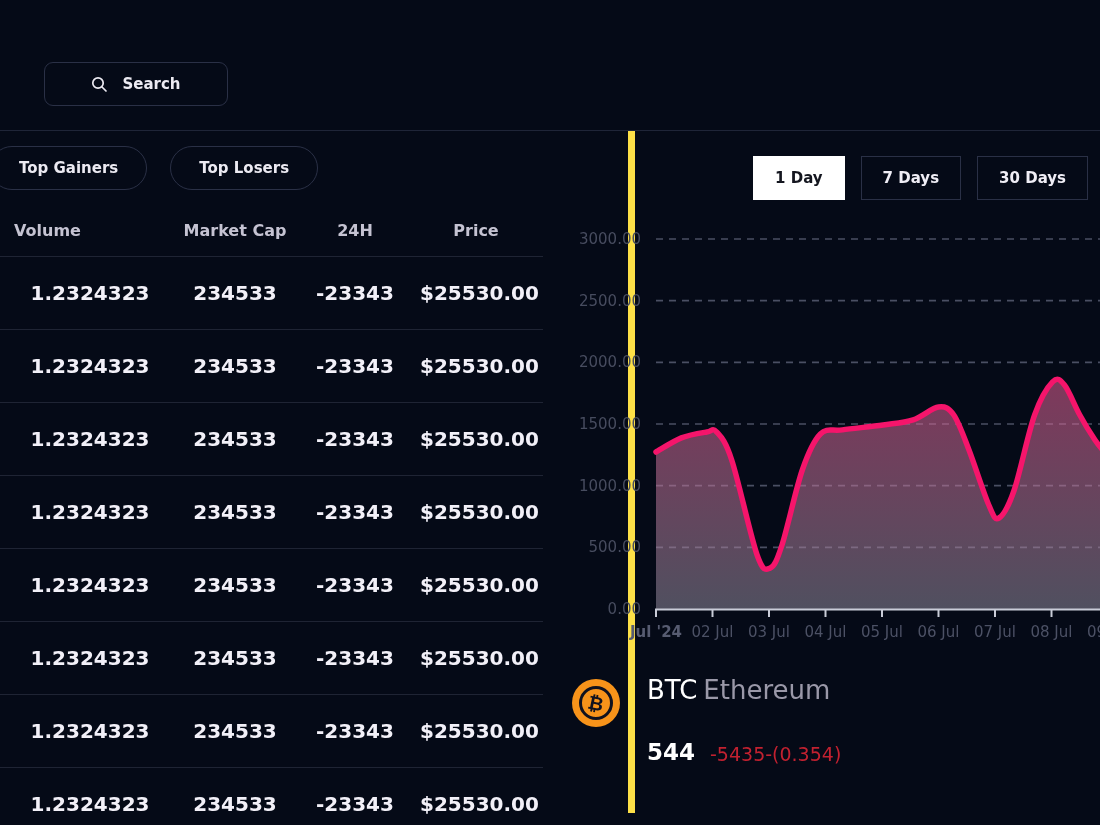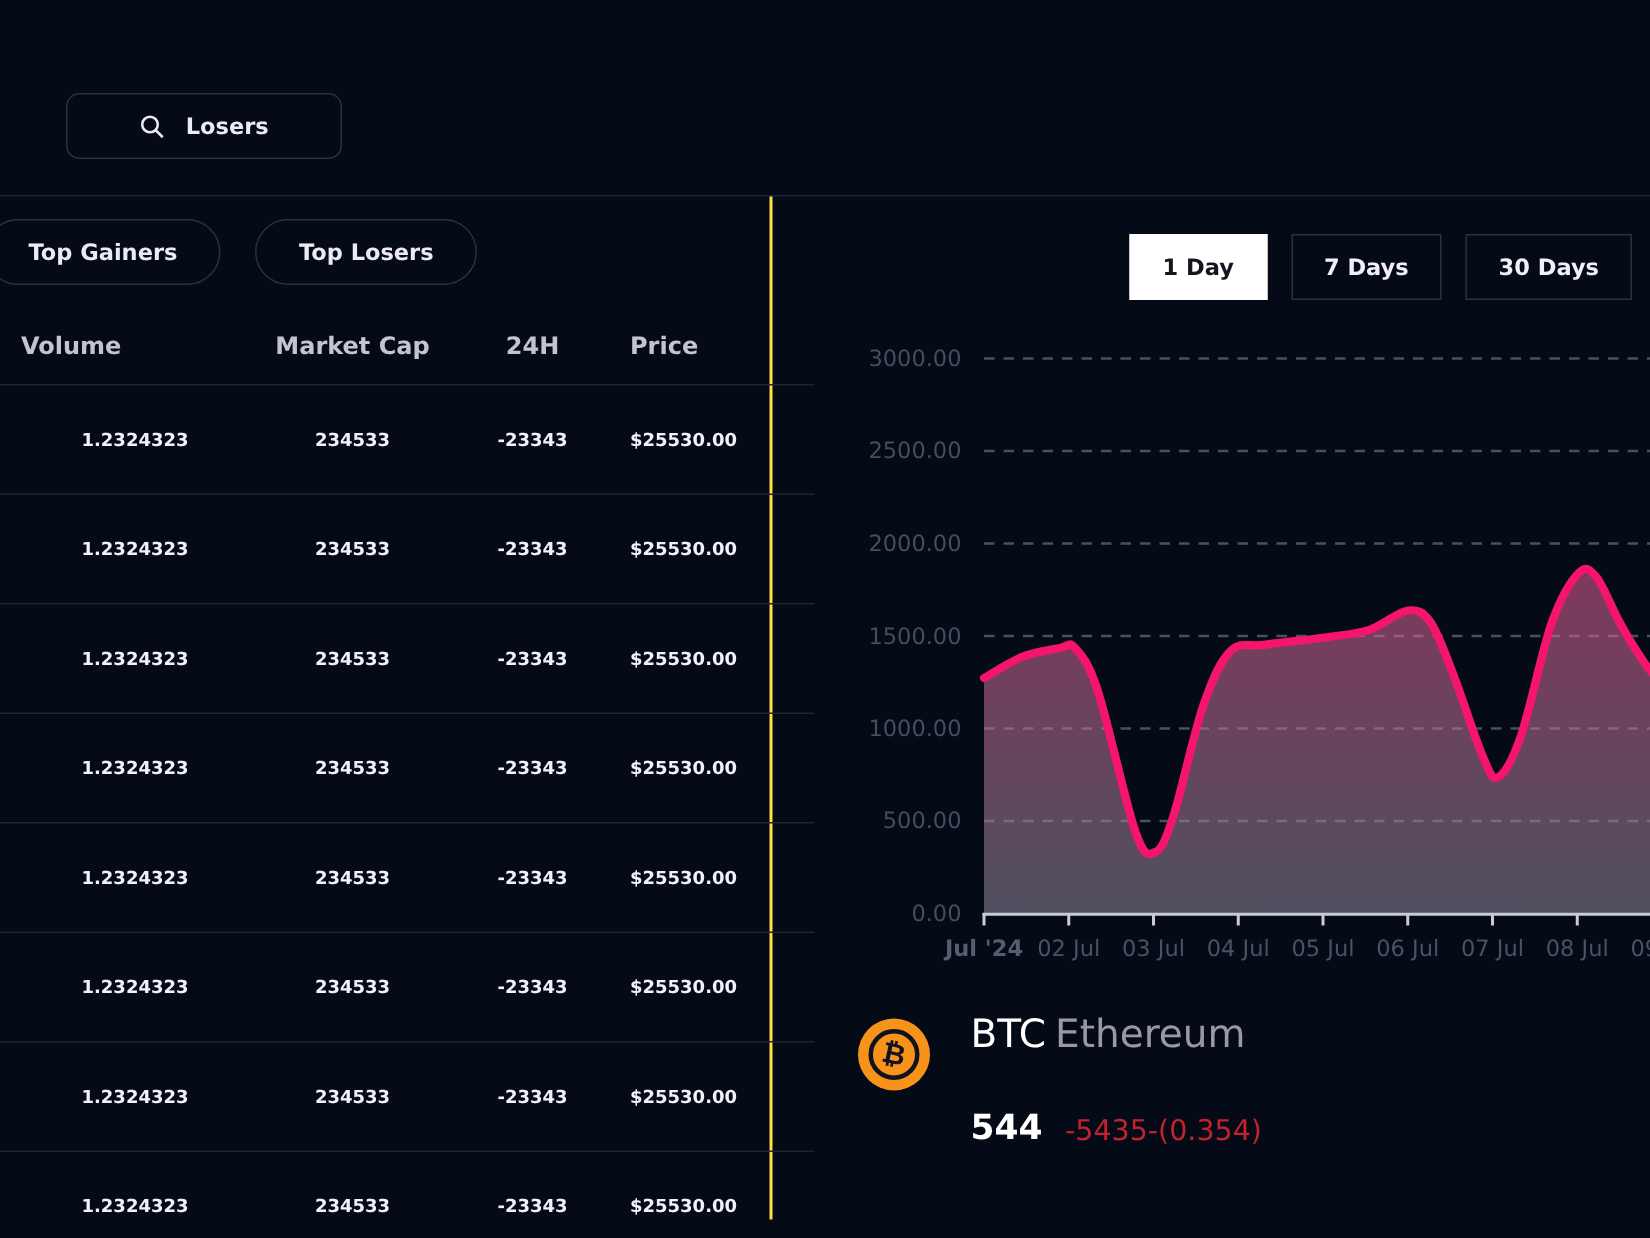--- a/index.html
+++ b/index.html
@@ -17,42 +17,42 @@
   .search-box {
     position: absolute; left: 44px; top: 62px; width: 184px; height: 44px;
     border: 1px solid #2a3046; border-radius: 9px;
     display: flex; align-items: center; justify-content: center; gap: 14px;
     font-size: 15px; font-weight: bold; color: #eceaf2; cursor: pointer;
     box-sizing: border-box;
   }
   .search-box svg { flex: 0 0 auto; }
   
   .left-panel {
-    position: absolute; left: 0; top: 131px; width: 515px; bottom: 12px;
-    border-right: 2px solid #fde047; box-sizing: border-box;
+    position: absolute; left: 0; top: 131px; width: 635px; bottom: 12px;
+    border-right: 7px solid #fde047; box-sizing: border-box;
   }
   .tabs { position: absolute; left: -10px; top: 15px; display: flex; gap: 23px; }
   .pill {
     height: 44px; padding: 0 28px; border: 1px solid #2a3046; border-radius: 22px;
     display: flex; align-items: center; font-size: 15px; font-weight: bold;
     color: #eceaf2; cursor: pointer; box-sizing: border-box; white-space: nowrap;
   }
   .table { position: absolute; left: 0; top: 74px; width: 543px; }
   .t-row {
     display: grid; grid-template-columns: 180px 110px 130px 1fr;
     align-items: center; padding-right: 11px; box-sizing: border-box;
     border-bottom: 1px solid #1f2434;
   }
   .t-head { height: 52px; color: #c5c3d2; font-size: 16px; font-weight: bold; }
-  .t-body-row { height: 73px; color: #f2f0f8; font-size: 12px; font-weight: bold; }
+  .t-body-row { height: 73px; color: #f2f0f8; font-size: 20px; font-weight: bold; }
   .cell-0 { text-align: center; }
   .t-head .cell-0 { text-align: left; padding-left: 14px; }
   .cell-1 { text-align: center; }
   .cell-2 { text-align: center; }
-  .cell-3 { text-align: left; }
+  .cell-3 { text-align: center; }
   
   .right-panel { position: absolute; left: 544px; top: 131px; right: 0; bottom: 0; }
   .range-buttons { position: absolute; top: 25px; right: 12px; display: flex; gap: 16px; }
   .range-btn {
     height: 44px; padding: 0 21px; border: 1px solid #2a3046; border-radius: 0;
     display: flex; align-items: center; font-size: 15px; font-weight: bold;
     color: #f0eef6; cursor: pointer; box-sizing: border-box; white-space: nowrap;
     background: transparent;
   }
   .range-btn.active { background: #ffffff; color: #14161f; border-color: #ffffff; }
@@ -80,21 +80,21 @@
 </style>
 </head>
 <body>
 
 <div class="topbar">
   <div class="search-box">
     <svg width="17" height="17" viewBox="0 0 17 17">
       <circle cx="7" cy="7" r="5.2" fill="none" stroke="#eceaf2" stroke-width="1.7"></circle>
       <line x1="11" y1="11" x2="15" y2="15" stroke="#eceaf2" stroke-width="1.7" stroke-linecap="round"></line>
     </svg>
-    <span>Losers</span>
+    <span>Search</span>
   </div>
 </div>
 
 <div class="left-panel">
   <div class="tabs" id="tabs">
       <div class="pill">Top Gainers</div>
       <div class="pill">Top Losers</div>
     </div>
   <div class="table">
     <div class="t-row t-head" id="t-header">

